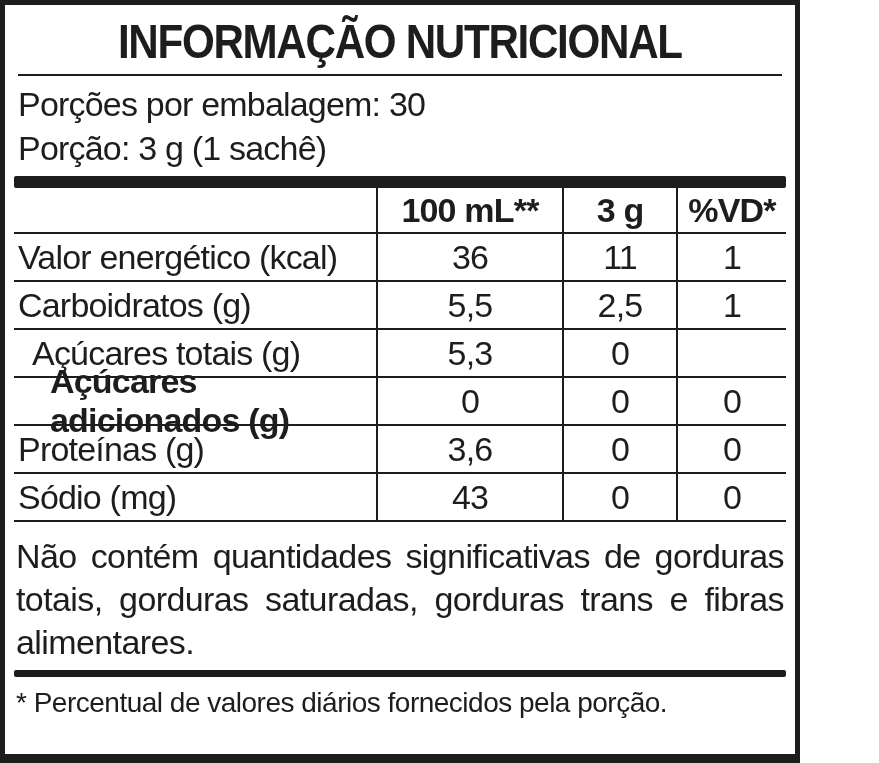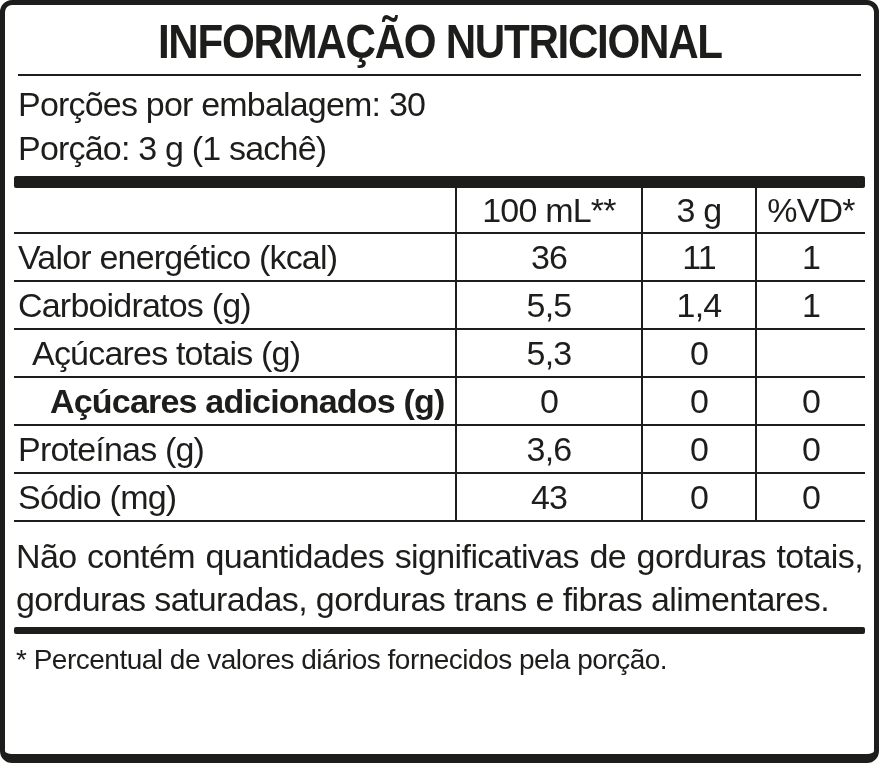--- a/index.html
+++ b/index.html
@@ -3,26 +3,26 @@
 <meta charset="utf-8">
 <style>
   * { box-sizing: border-box; margin: 0; padding: 0; }
   html, body { background: #ffffff; }
   body {
     font-family: "Liberation Sans", "DejaVu Sans", sans-serif;
     color: #1d1d1b;
     width: 879px;
   }
   .label {
-    width: 879px;
+    width: 800px;
     height: 763px;
     background: #ffffff;
     border: 5px solid #1d1d1b;
     border-bottom-width: 9px;
-    border-radius: 12px;
+    border-radius: 0;
     padding: 4px 9px 0 9px;
     overflow: hidden;
   }
   .title {
     text-align: center;
     height: 62px;
     line-height: 64px;
     white-space: nowrap;
   }
   .title span {
@@ -57,21 +57,21 @@
     margin-top: 0;
   }
   .cell {
     display: flex;
     align-items: center;
     height: 48px;
     font-size: 34px;
     letter-spacing: -0.8px;
     border-bottom: 2px solid #1d1d1b;
   }
-  .cell.head { height: 46px; font-weight: normal; }
+  .cell.head { height: 46px; font-weight: bold; }
   .cell.val { justify-content: center; }
   .cell.vline { border-left: 2px solid #1d1d1b; }
   .cell.lab { justify-content: flex-start; padding-left: 4px; }
   .cell.lab.ind-1 { padding-left: 18px; }
   .cell.lab.ind-2 { padding-left: 36px; font-weight: bold; }
   .note {
     margin-top: 13px;
     padding: 0 2px;
     font-size: 34px;
     letter-spacing: -0.6px;
@@ -118,21 +118,21 @@
     <div class="cell head val vline">3 g</div>
     <div class="cell head val vline">%VD*</div>
 
     <div class="cell lab">Valor energético (kcal)</div>
     <div class="cell val vline">36</div>
     <div class="cell val vline">11</div>
     <div class="cell val vline">1</div>
 
     <div class="cell lab">Carboidratos (g)</div>
     <div class="cell val vline">5,5</div>
-    <div class="cell val vline">1,4</div>
+    <div class="cell val vline">2,5</div>
     <div class="cell val vline">1</div>
 
     <div class="cell lab ind-1">Açúcares totais (g)</div>
     <div class="cell val vline">5,3</div>
     <div class="cell val vline">0</div>
     <div class="cell val vline"></div>
 
     <div class="cell lab ind-2">Açúcares adicionados (g)</div>
     <div class="cell val vline">0</div>
     <div class="cell val vline">0</div>

